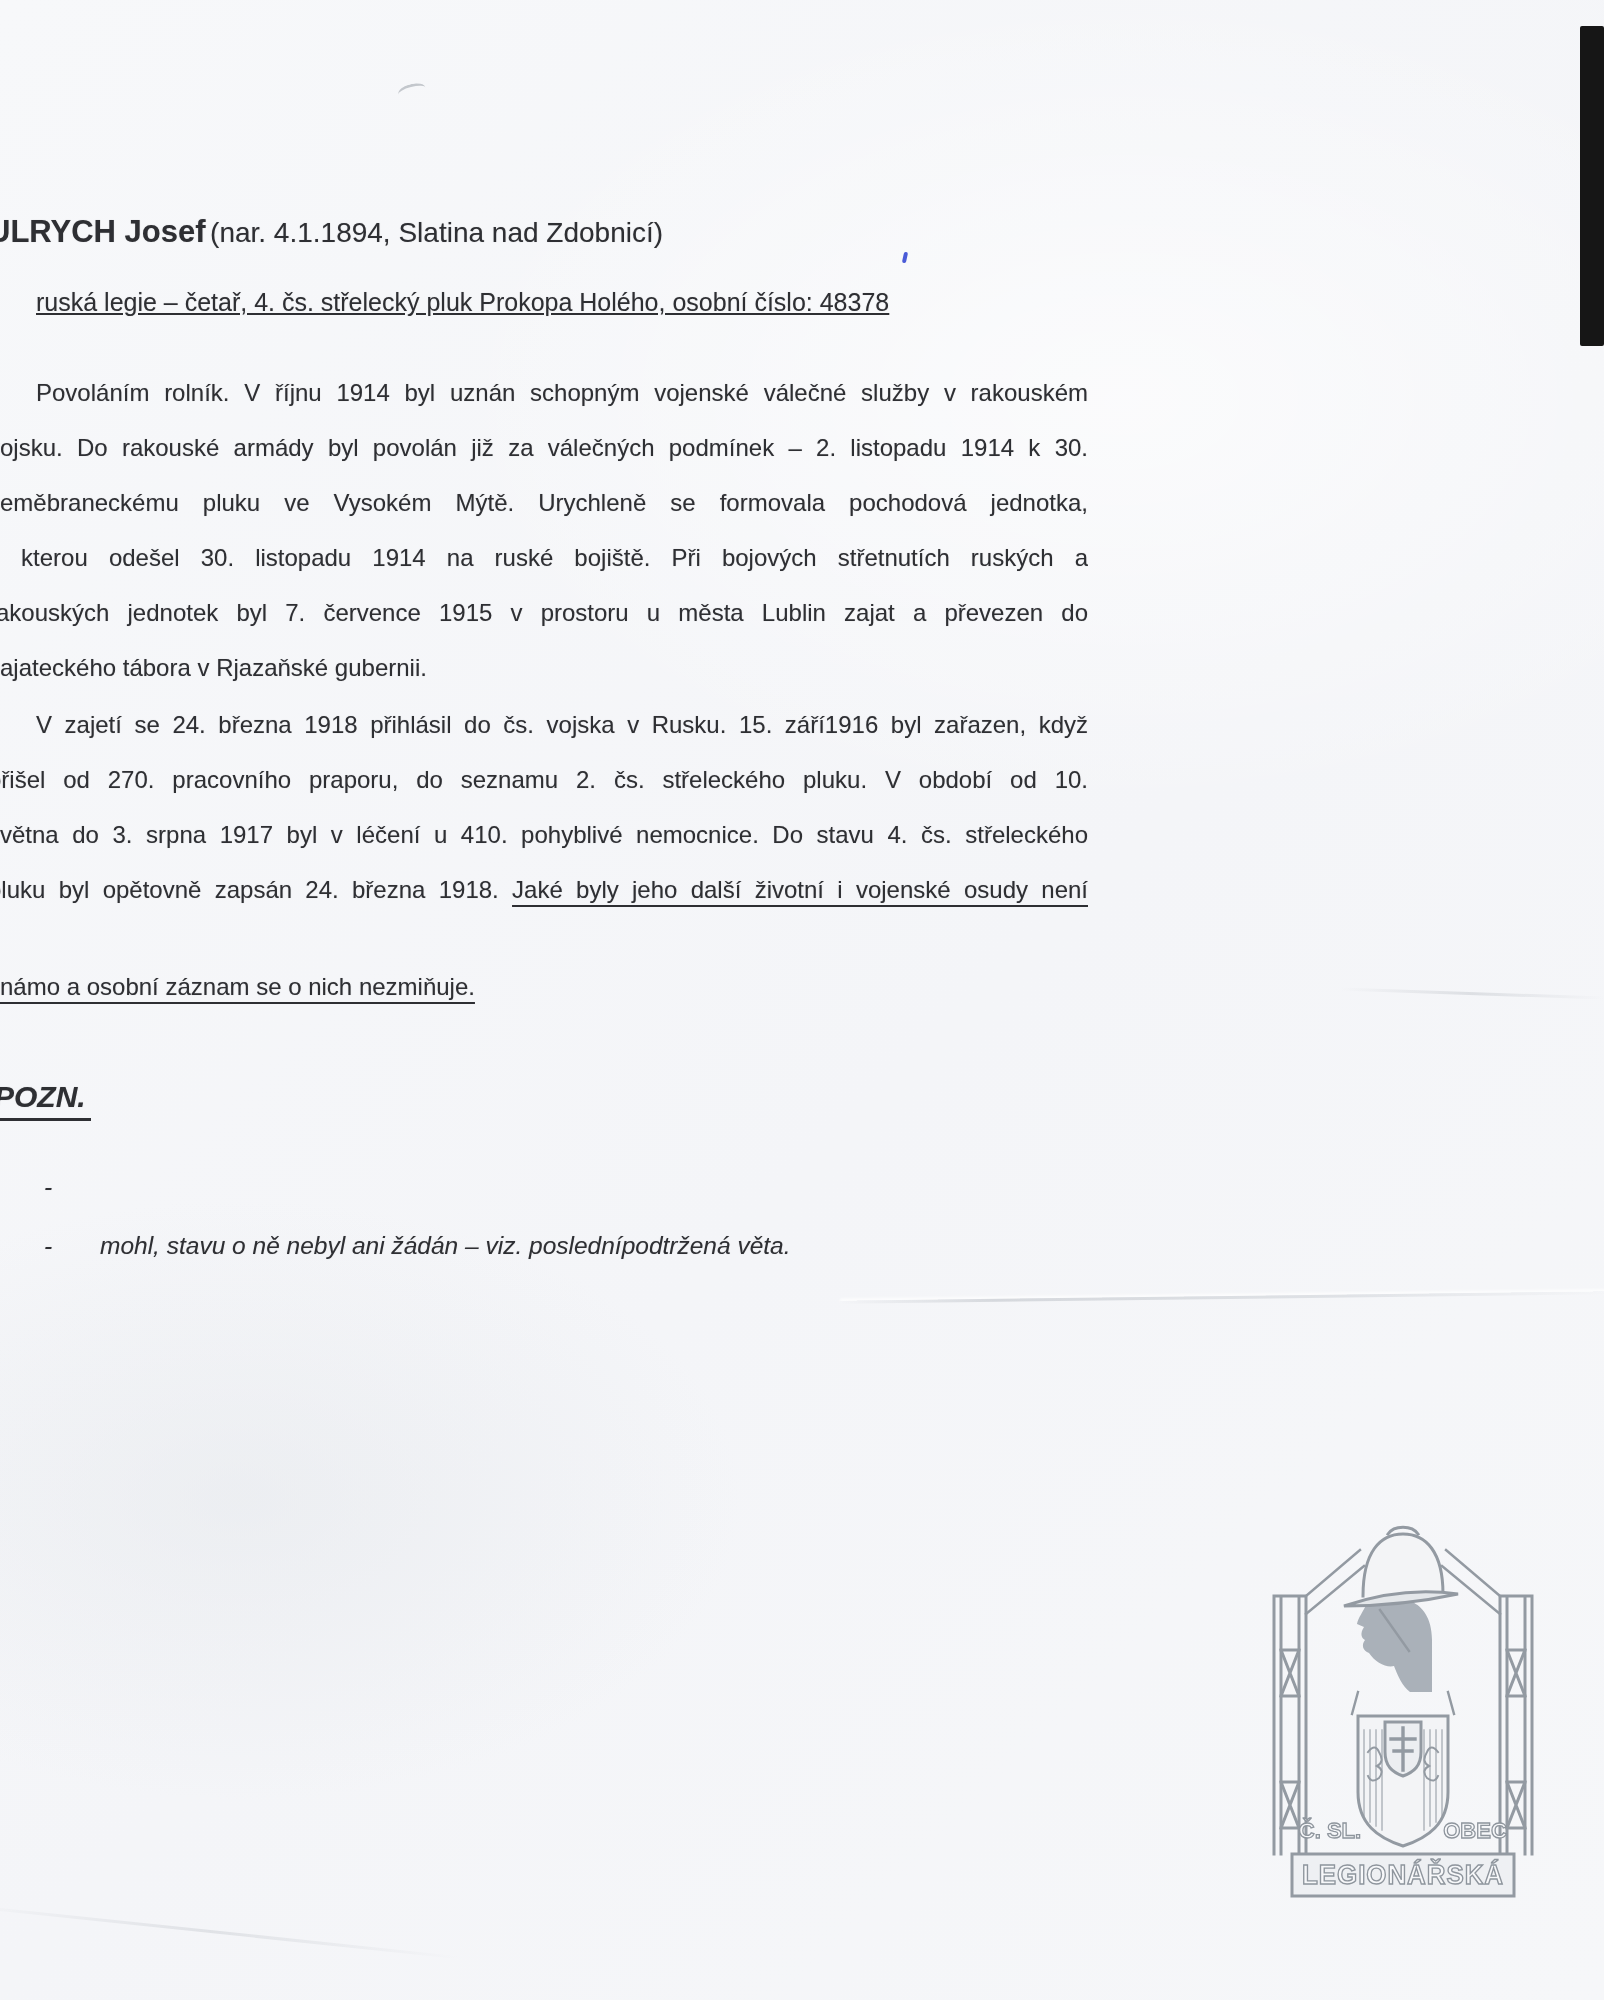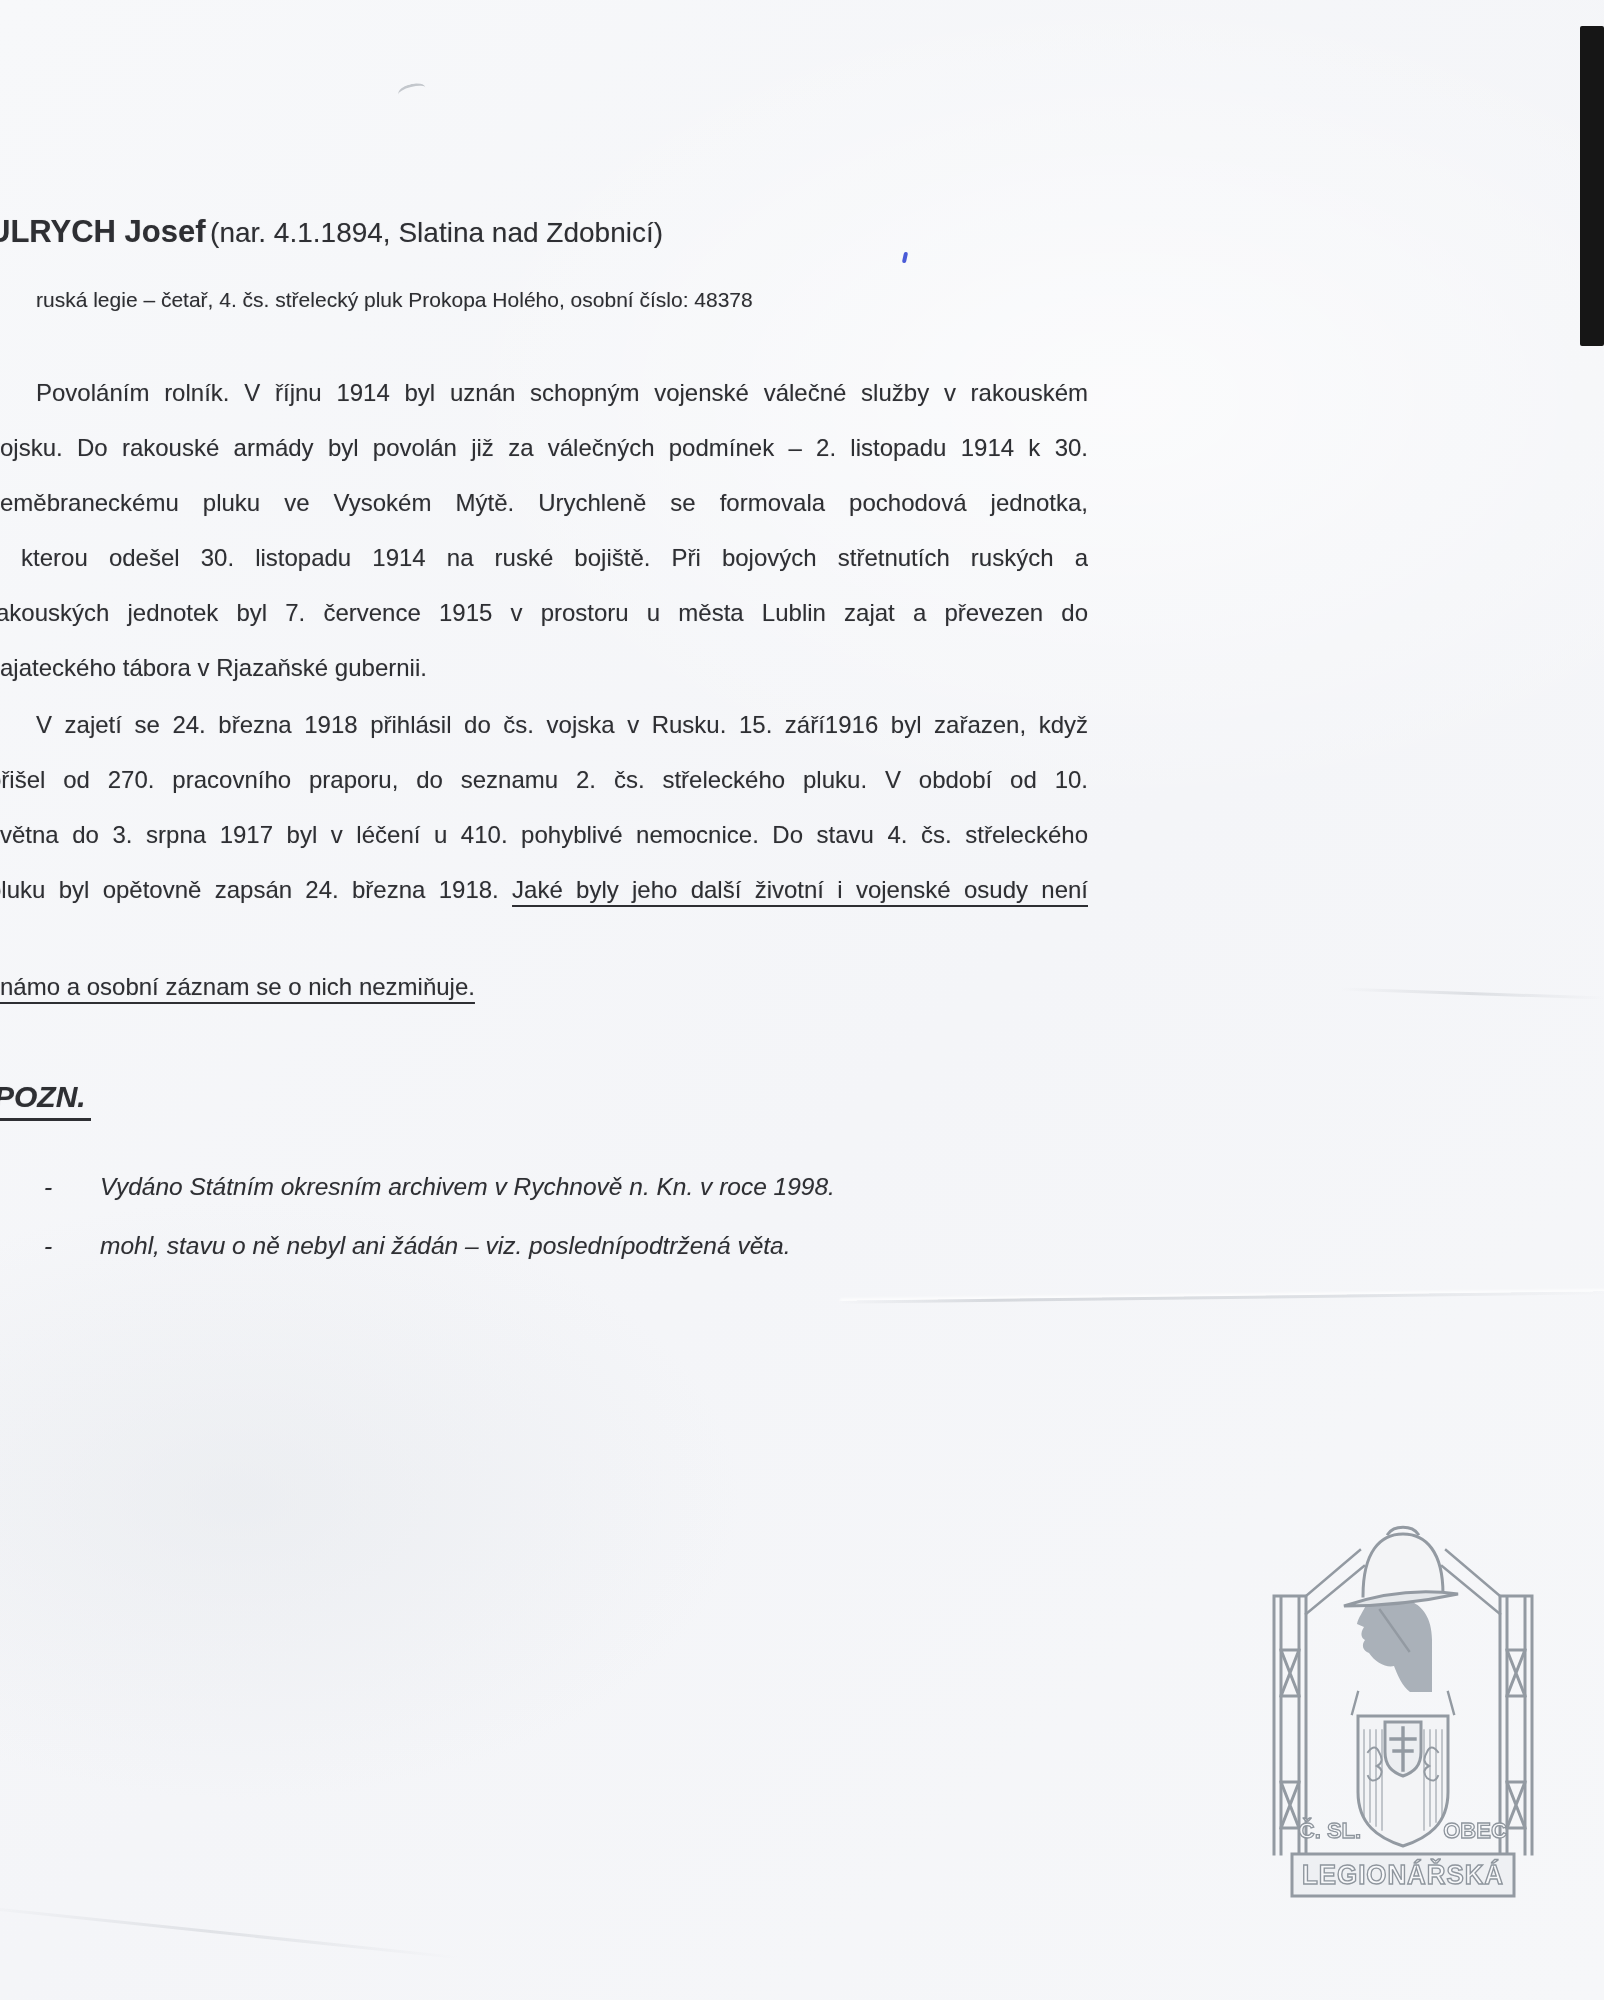--- a/index.html
+++ b/index.html
@@ -28,21 +28,21 @@
   .crease2 { top:992px; left:1340px; width:264px;
     background:linear-gradient(90deg, rgba(176,181,188,0), rgba(176,181,188,.35), rgba(176,181,188,0)); transform:rotate(2deg); }
   .crease3 { top:1930px; left:-40px; width:500px;
     background:linear-gradient(90deg, rgba(176,181,188,0), rgba(176,181,188,.3), rgba(176,181,188,0)); transform:rotate(6deg); }
 
   
   .doc-title { position:absolute; top:214px; left:-12px; white-space:nowrap; text-shadow:0 0 1px rgba(46,47,51,.28); }
   .doc-title .name  { font-size:31px; font-weight:bold; }
   .doc-title .birth { font-size:28px; font-weight:normal; }
 
-  .subtitle { position:absolute; top:288px; left:36px; font-size:21px; white-space:nowrap; text-shadow:0 0 1px rgba(46,47,51,.25); }
+  .subtitle { position:absolute; top:288px; left:36px; font-size:25px; white-space:nowrap; text-shadow:0 0 1px rgba(46,47,51,.25);text-decoration:underline; }
 
   .para { position:absolute; left:-12px; width:1100px; text-shadow:0 0 1px rgba(46,47,51,.25); }
   .para1 { top:365px; }
   .para2 { top:697px; }
   .jline { height:55px; line-height:55px; font-size:24px; text-align:justify; text-align-last:justify; text-justify:inter-word; overflow:hidden; }
   .lline { height:55px; line-height:55px; font-size:24px; text-align:left; }
   .indent { text-indent:48px; }
   .ul { text-decoration:underline; text-decoration-thickness:2px; text-underline-offset:7px;margin-top:42px; }
 
   .pozn { position:absolute; top:1080px; left:-6px; font-size:30px; font-weight:bold; font-style:italic;
@@ -94,23 +94,20 @@
       <span class="ul">Jaké byly jeho další životní i vojenské osudy není</span>
     </div>
     <div class="lline ul">známo a osobní záznam se o nich nezmiňuje.</div>
   </div>
 
   <div class="pozn">POZN.</div>
 
   <div class="notes">
     <div class="note-item">
       <div class="note-dash">-</div>
-      <div class="note-lines">
-        <div class="nline">Vydáno Státním okresním archivem v Rychnově n. Kn. v roce 1998.</div>
-      </div>
     </div>
     <div class="note-item">
       <div class="note-dash">-</div>
       <div class="note-lines">
         <div class="nline">mohl, stavu o ně nebyl ani žádán – viz. poslednípodtržená věta.</div>
       </div>
     </div>
   </div>
 
   <svg class="logo" width="282" height="400" viewBox="0 0 282 400" fill="none" stroke="#939aa2" stroke-width="3" stroke-linecap="square">

